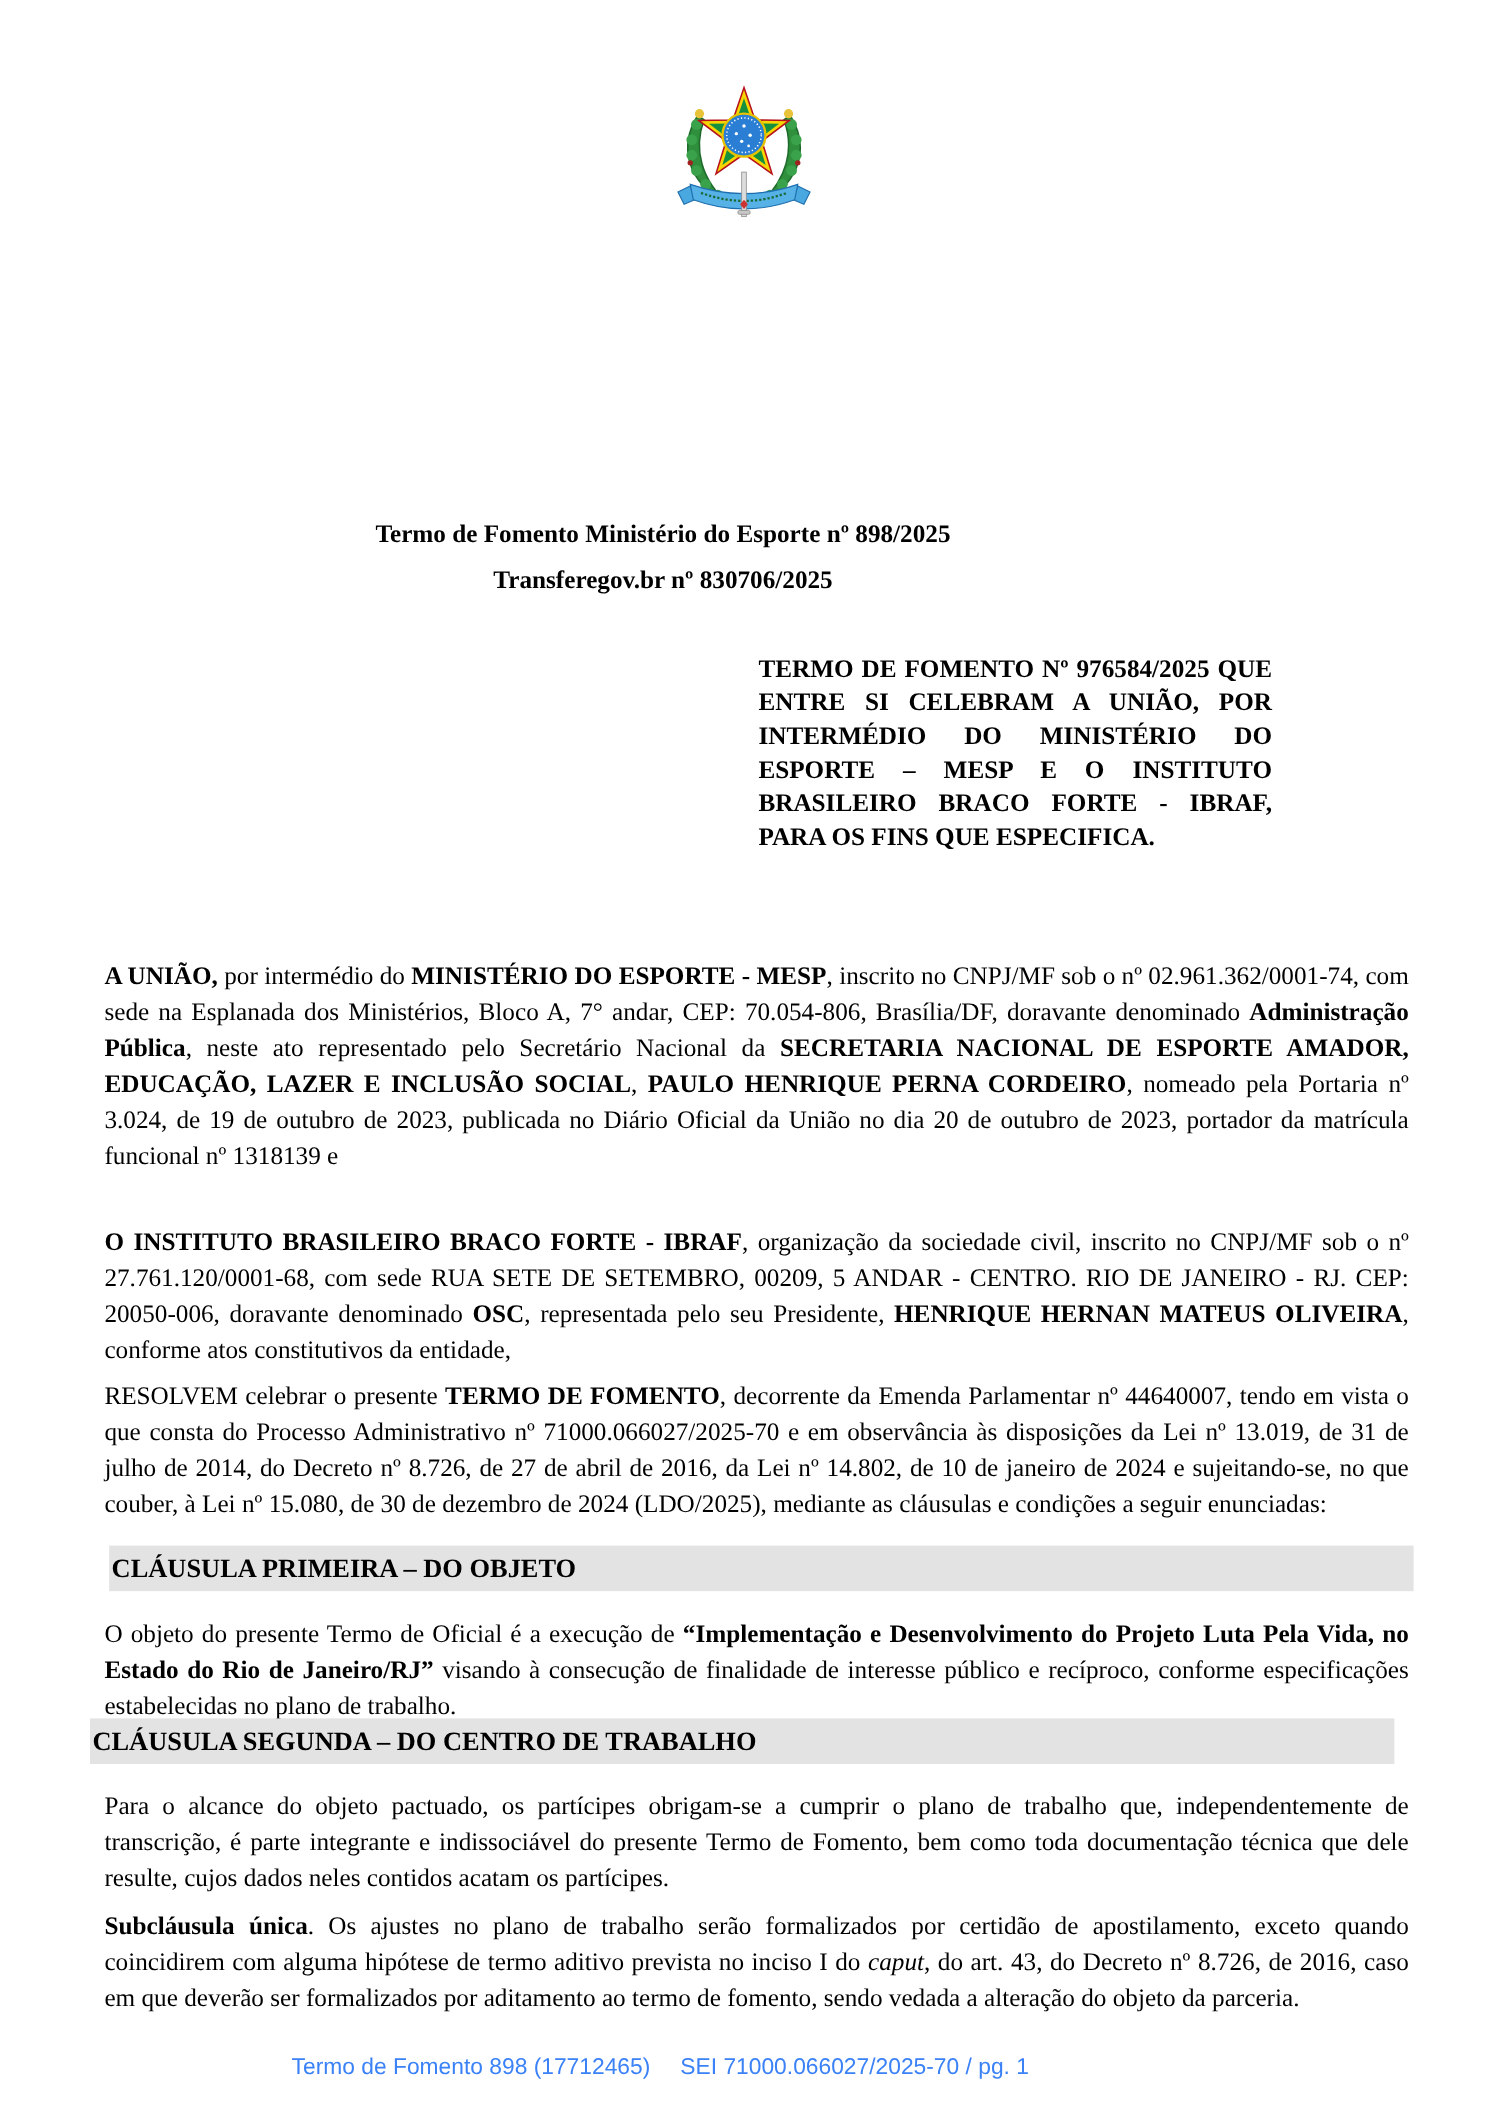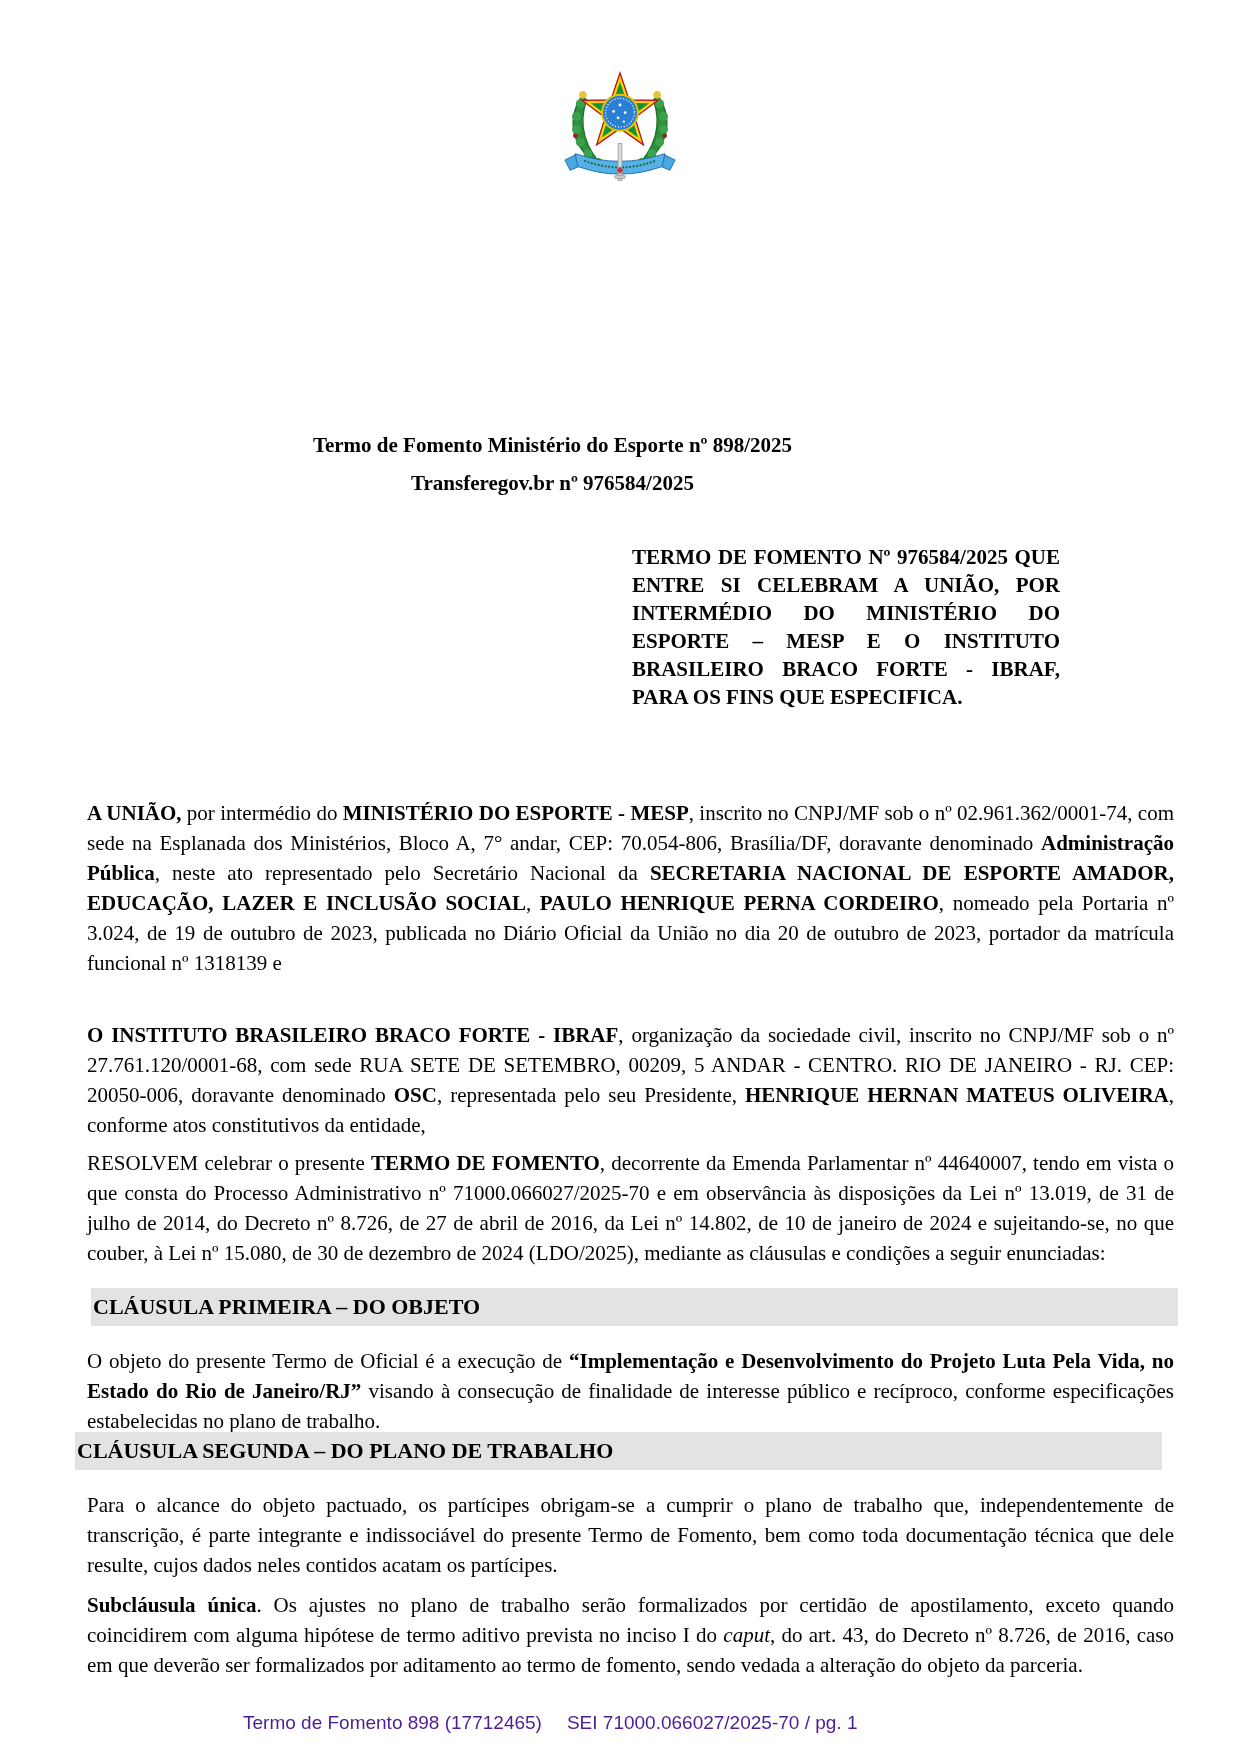--- a/index.html
+++ b/index.html
@@ -143,34 +143,34 @@
       <circle cx="100" cy="80" r="2.2"></circle>
         <circle cx="90" cy="90" r="2.2"></circle>
         <circle cx="108" cy="92" r="2.2"></circle>
       <circle cx="97" cy="100" r="2.2"></circle>
         <circle cx="106" cy="106" r="1.8"></circle>
     </g>
   </svg>
 
   <div class="center-col subtitle">
     <div>Termo de Fomento Ministério do Esporte nº 898/2025</div>
-    <div>Transferegov.br nº 976584/2025</div>
+    <div>Transferegov.br nº 830706/2025</div>
   </div>
 
   <div class="epigraph">TERMO DE FOMENTO Nº 976584/2025 QUE ENTRE SI CELEBRAM A UNIÃO, POR INTERMÉDIO DO MINISTÉRIO DO ESPORTE – MESP E O INSTITUTO BRASILEIRO BRACO FORTE - IBRAF, PARA OS FINS QUE ESPECIFICA.</div>
 
   <div class="bodycol">
     <p class="para p1"><span style="font-weight: bold;">A UNIÃO,</span><span> por intermédio do </span><span style="font-weight: bold;">MINISTÉRIO DO ESPORTE - MESP</span><span>, inscrito no CNPJ/MF sob o nº 02.961.362/0001-74, com sede na Esplanada dos Ministérios, Bloco A, 7° andar, CEP: 70.054-806, Brasília/DF, doravante denominado </span><span style="font-weight: bold;">Administração Pública</span><span>, neste ato representado pelo Secretário Nacional da </span><span style="font-weight: bold;">SECRETARIA NACIONAL DE ESPORTE AMADOR, EDUCAÇÃO, LAZER E INCLUSÃO SOCIAL</span><span>, </span><span style="font-weight: bold;">PAULO HENRIQUE PERNA CORDEIRO</span><span>, nomeado pela Portaria nº 3.024, de 19 de outubro de 2023, publicada no Diário Oficial da União no dia 20 de outubro de 2023, portador da matrícula funcional nº 1318139 e</span></p>
     <p class="para p2"><span style="font-weight: bold;">O INSTITUTO BRASILEIRO BRACO FORTE - IBRAF</span><span>, organização da sociedade civil, inscrito no CNPJ/MF sob o nº 27.761.120/0001-68, com sede RUA SETE DE SETEMBRO, 00209, 5 ANDAR - CENTRO. RIO DE JANEIRO - RJ. CEP: 20050-006, doravante denominado </span><span style="font-weight: bold;">OSC</span><span>, representada pelo seu Presidente, </span><span style="font-weight: bold;">HENRIQUE HERNAN MATEUS OLIVEIRA</span><span>, conforme atos constitutivos da entidade,</span></p>
     <p class="para p3"><span>RESOLVEM celebrar o presente </span><span style="font-weight: bold;">TERMO DE FOMENTO</span><span>, decorrente da Emenda Parlamentar nº 44640007, tendo em vista o que consta do Processo Administrativo nº 71000.066027/2025-70 e em observância às disposições da Lei nº 13.019, de 31 de julho de 2014, do Decreto nº 8.726, de 27 de abril de 2016, da Lei nº 14.802, de 10 de janeiro de 2024 e sujeitando-se, no que couber, à Lei nº 15.080, de 30 de dezembro de 2024 (LDO/2025), mediante as cláusulas e condições a seguir enunciadas:</span></p>
     <div class="section-header sh1" style="background: rgb(227, 227, 227);">CLÁUSULA PRIMEIRA – DO OBJETO</div>
     <p class="para p4"><span>O objeto do presente Termo de Oficial é a execução de </span><span style="font-weight: bold;">“Implementação e Desenvolvimento do Projeto Luta Pela Vida, no Estado do Rio de Janeiro/RJ”</span><span> visando à consecução de finalidade de interesse público e recíproco, conforme especificações estabelecidas no plano de trabalho.</span></p>
-    <div class="section-header sh2" style="background: rgb(227, 227, 227);">CLÁUSULA SEGUNDA – DO PLANO DE TRABALHO</div>
+    <div class="section-header sh2" style="background: rgb(227, 227, 227);">CLÁUSULA SEGUNDA – DO CENTRO DE TRABALHO</div>
     <p class="para p5"><span>Para o alcance do objeto pactuado, os partícipes obrigam-se a cumprir o plano de trabalho que, independentemente de transcrição, é parte integrante e indissociável do presente Termo de Fomento, bem como toda documentação técnica que dele resulte, cujos dados neles contidos acatam os partícipes.</span></p>
     <p class="para p6"><span style="font-weight: bold;">Subcláusula única</span><span>. Os ajustes no plano de trabalho serão formalizados por certidão de apostilamento, exceto quando coincidirem com alguma hipótese de termo aditivo prevista no inciso I do </span><span style="font-style: italic;">caput</span><span>, do art. 43, do Decreto nº 8.726, de 2016, caso em que deverão ser formalizados por aditamento ao termo de fomento, sendo vedada a alteração do objeto da parceria.</span></p>
   </div>
 
-  <div class="footer" style="color: #4c1d95;">
+  <div class="footer" style="color: #3b82f6;">
     <span>Termo de Fomento 898 (17712465)</span>
     <span>SEI 71000.066027/2025-70 / pg. 1</span>
   </div>
 
 </div>
 
 </body></html>

